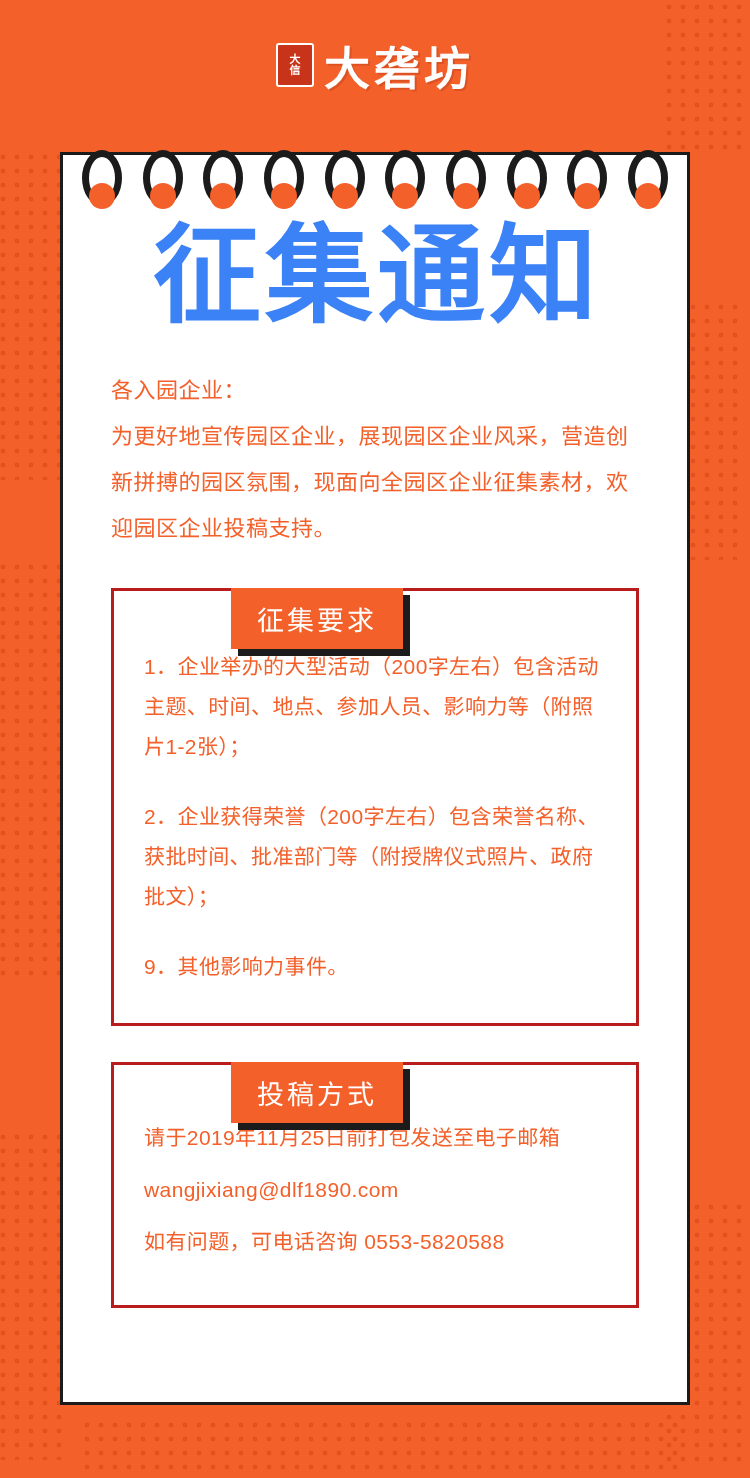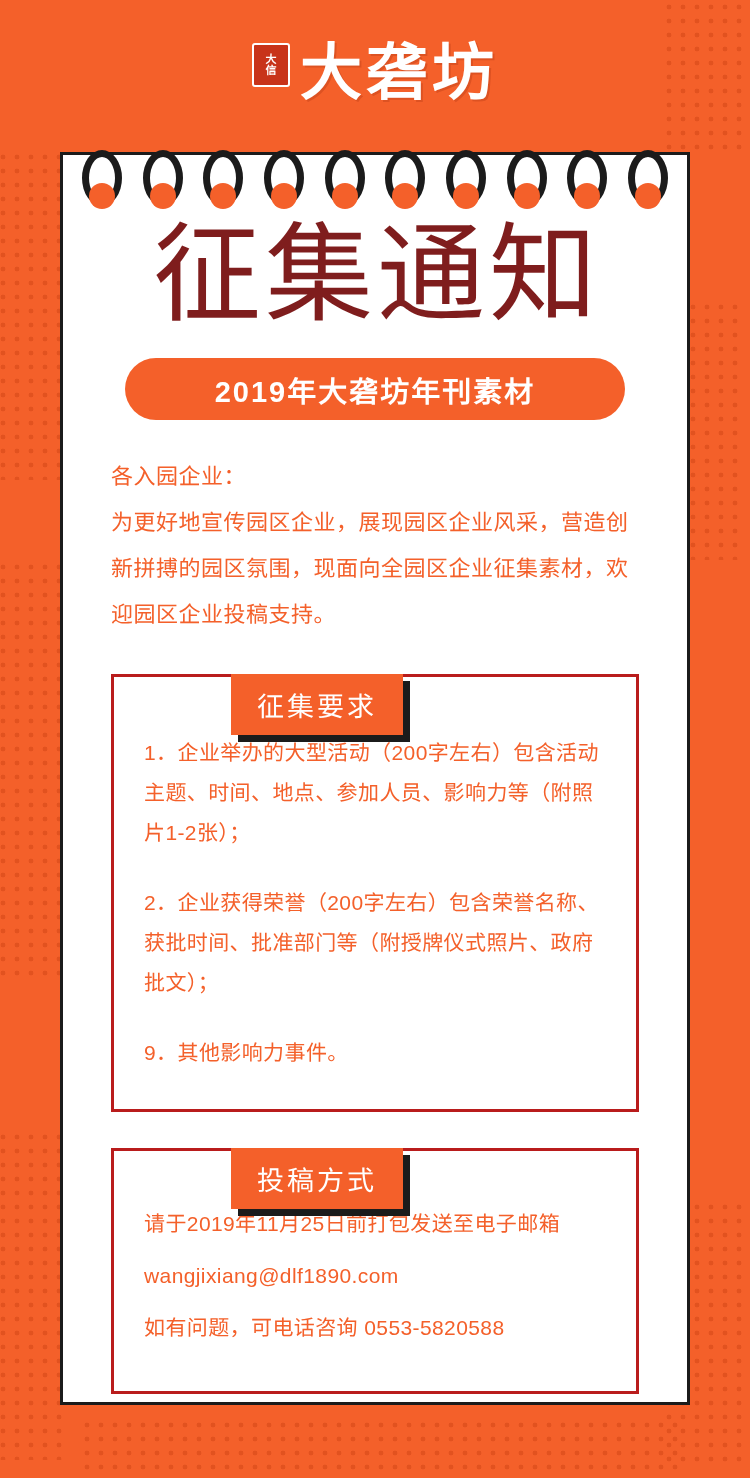--- a/index.html
+++ b/index.html
@@ -56,24 +56,24 @@
     display: flex;
     flex-direction: column;
     align-items: center;
     justify-content: center;
     letter-spacing: 0;
     font-weight: bold;
     margin-top: -16px;
   }
   .brand-name {
     color: #ffffff;
-    font-size: 62px;
+    font-size: 46px;
     font-weight: bold;
     letter-spacing: 4px;
-    font-family: Liberation Sans, sans-serif;
+    font-family: Liberation Mono, monospace;
     text-shadow: 2px 2px 0 rgba(150,40,10,.25);
     line-height: 1;
   }
 
   
   .card {
     position: absolute;
     left: 60px;
     top: 152px;
     width: 630px;
@@ -117,22 +117,22 @@
     background: #f4602a;
     border-radius: 50%;
   }
 
   
   .main-title {
     margin: 62px 0 0 4px;
     text-align: center;
     font-family: "DejaVu Serif", "Liberation Serif", serif;
     font-size: 108px;
-    font-weight: normal;
-    color: #7f1d1d;
+    font-weight: bold;
+    color: #3b82f6;
     letter-spacing: 4px;
     line-height: 1.08;
   }
   .sub-pill {
     margin: 24px auto 0 auto;
     width: 500px;
     height: 62px;
     background: #f4602a;
     border-radius: 31px;
     color: #ffffff;
@@ -226,21 +226,20 @@
   <div class="loop"></div>
   <div class="loop"></div>
   <div class="loop"></div>
   <div class="loop"></div>
 </div>
 
 <div class="card">
 
   <h1 class="main-title">征集通知</h1>
 
-  <div class="sub-pill">2019年大砻坊年刊素材</div>
 
   <div class="intro">
     <p>各入园企业：</p>
     <p>为更好地宣传园区企业，展现园区企业风采，营造创新拼搏的园区氛围，现面向全园区企业征集素材，欢迎园区企业投稿支持。</p>
   </div>
 
   <div class="section">
     <div class="section-label">征集要求</div>
     <div class="section-box req-list">
       <p>1．企业举办的大型活动（200字左右）包含活动主题、时间、地点、参加人员、影响力等（附照片1-2张）；</p>

